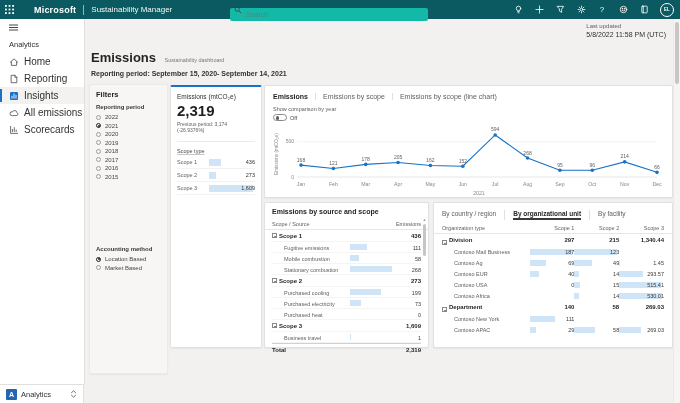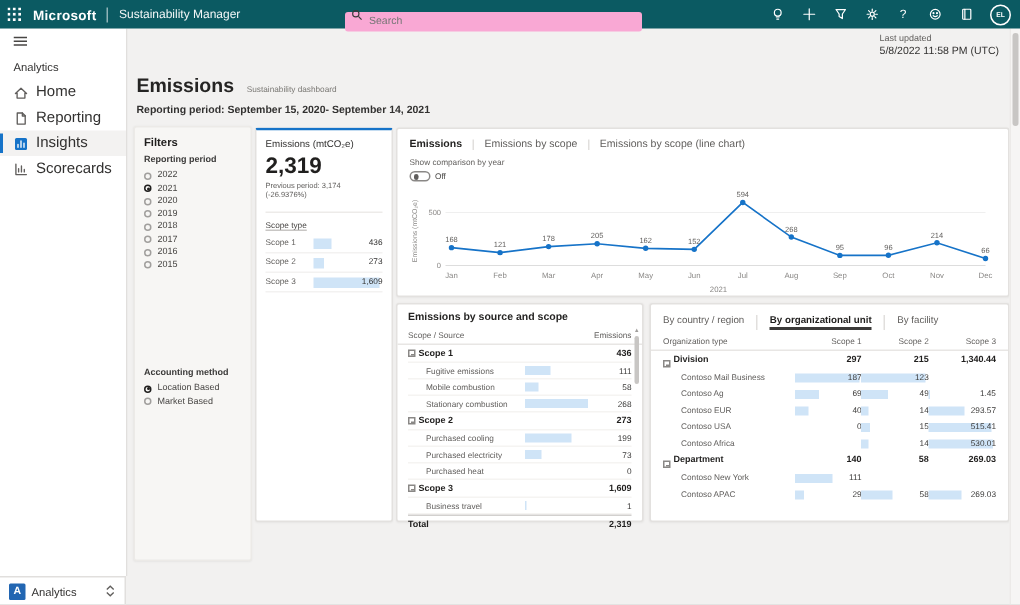--- a/index.html
+++ b/index.html
@@ -2,25 +2,25 @@
 <html><head>
 <meta charset="utf-8">
 <style>
   html,body{margin:0;padding:0;background:#d8d8d8;}
   #app{position:relative;width:680px;height:403px;background:#f2f1f0;overflow:hidden;
        font-family:"Liberation Sans",sans-serif;color:#201f1e;}
   
   .topbar{position:absolute;left:0;top:0;width:680px;height:19px;background:#0b5a62;color:#fff;
           display:flex;align-items:center;z-index:30;}
   .waffle{width:18px;height:19px;display:flex;align-items:center;justify-content:center;cursor:pointer;}
-  .brand{font-size:9px;font-weight:700;margin-left:4px;letter-spacing:.2px;}
+  .brand{font-size:9px;font-weight:700;margin-left:16px;letter-spacing:.2px;}
   .brand-sep{width:1px;height:10px;background:rgba(255,255,255,.55);margin:0 7px;}
   .product{font-size:8px;font-weight:400;opacity:.95;}
   .searchwrap{position:absolute;left:230px;top:3px;width:198px;height:13px;}
-  .searchwrap input{width:100%;height:13px;border:none;background:#f9a8d4;border-radius:2px;
+  .searchwrap input{width:100%;height:13px;border:none;background:#14b8a6;border-radius:2px;
        font-size:7px;padding:0 0 0 16px;box-sizing:border-box;color:#2b2b2b;font-family:inherit;outline:none;}
   .search-ic{position:absolute;left:4px;top:2.5px;width:8px;height:8px;color:#3a3a3a;}
   .tb-right{position:absolute;right:6px;top:0;height:19px;display:flex;align-items:center;gap:11px;}
   .tbicon{width:10px;height:10px;display:flex;align-items:center;justify-content:center;color:#fff;cursor:pointer;}
   .tbicon svg{width:9px;height:9px;}
   .tbicon .txt{font-size:8px;line-height:9px;}
   .avatar{width:12px;height:12px;border:1px solid #fff;border-radius:50%;font-size:4.5px;
           display:flex;align-items:center;justify-content:center;font-weight:700;cursor:pointer;}
   
   .sidebar{position:absolute;left:0;top:19px;bottom:19px;width:84px;background:#fff;border-right:1px solid #e1dfdd;z-index:20;}
@@ -241,20 +241,28 @@
             <svg viewBox="0 0 10 10">
               <rect x="1" y="1" width="8" height="8" rx="1" fill="#1673c8"></rect>
               <path d="M3 7.2V5.2M5 7.2V3M7 7.2V4.4" stroke="#fff" stroke-width="0.9" stroke-linecap="round"></path>
             </svg>
           </span>
        <span>Insights</span>
      </div>
         <div class="side-item">
        <span class="sicon">
             <svg viewBox="0 0 10 10" fill="none" stroke="currentColor" stroke-width="0.9" stroke-linecap="round" stroke-linejoin="round">
+              <path d="M3.1 7.6a1.9 1.9 0 1 1 .4-3.7 2.3 2.3 0 0 1 4.4.8 1.5 1.5 0 0 1-.4 2.9z"></path>
+            </svg>
+          </span>
+       <span>All emissions</span>
+     </div>
+        <div class="side-item">
+       <span class="sicon">
+            <svg viewBox="0 0 10 10" fill="none" stroke="currentColor" stroke-width="0.9" stroke-linecap="round" stroke-linejoin="round">
               <path d="M1.6 1.4v7h7"></path>
               <path d="M3.4 6.6V4.4M5.3 6.6V2.6M7.2 6.6V5"></path>
             </svg>
           </span>
        <span>Scorecards</span>
      </div>
       </div>
   </div>
   <div class="side-footer">
     <span class="area-badge">A</span>

